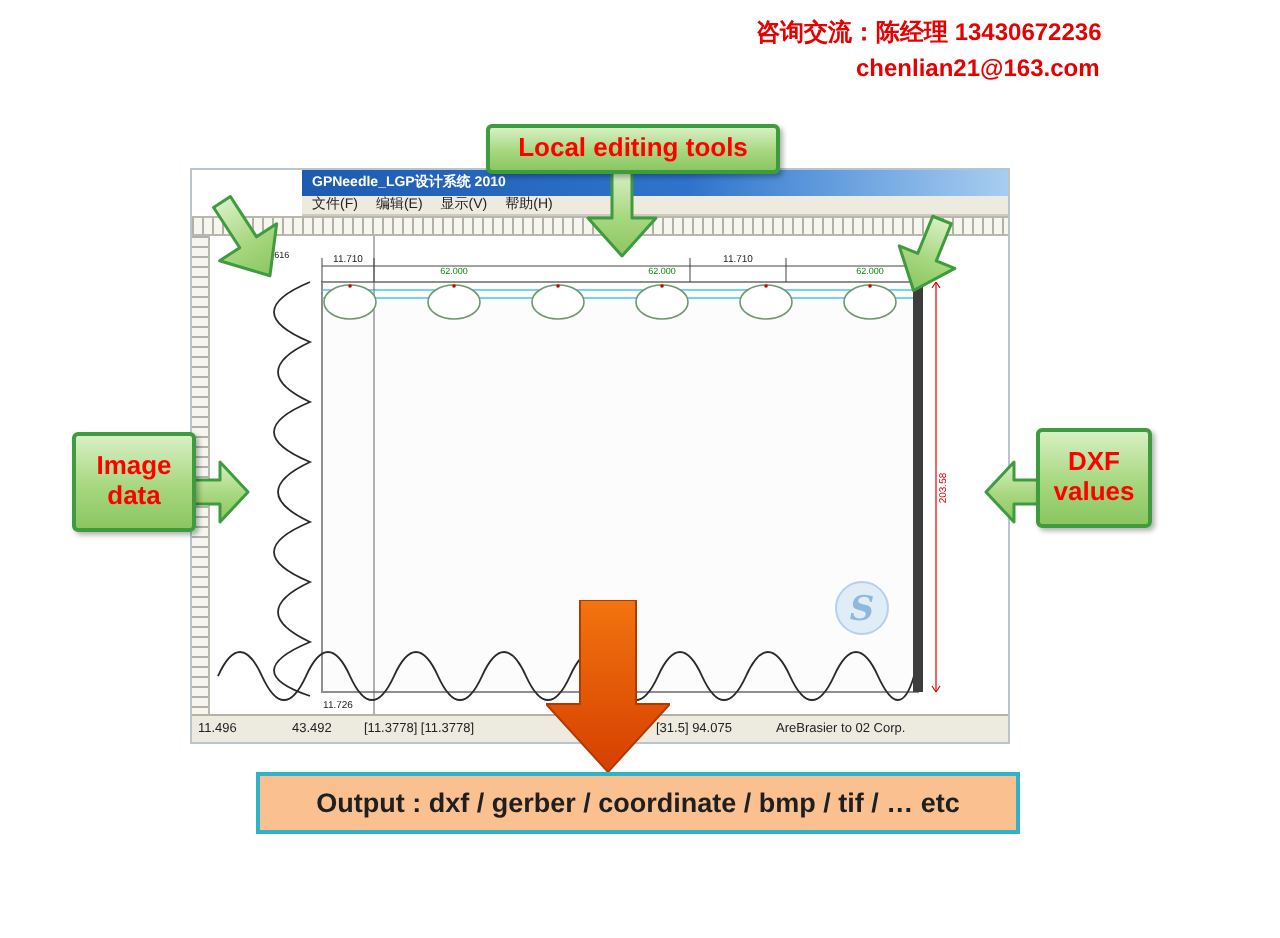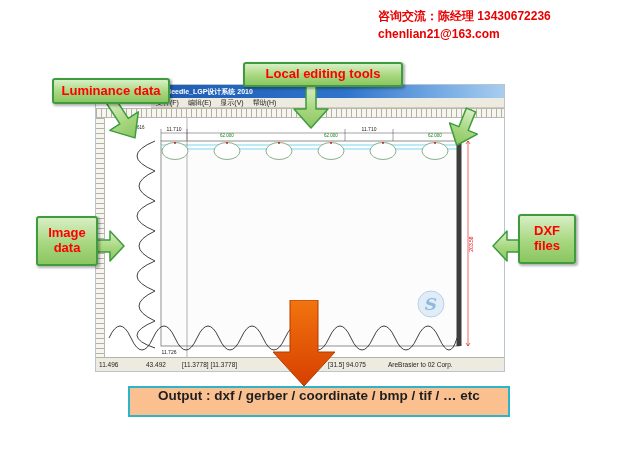--- a/index.html
+++ b/index.html
@@ -3,21 +3,21 @@
 <meta charset="utf-8">
 <style>
   *{box-sizing:border-box;margin:0;padding:0}
   body{margin:0;background:#fff}
   .slide{position:relative;width:640px;height:469px;background:#ffffff;overflow:hidden;
          font-family:"Liberation Sans",sans-serif}
   .slide-title{position:absolute;left:17px;top:8px;font-size:19px;font-weight:bold;
          color:#17375E;letter-spacing:.5px;white-space:nowrap}
   .contact{position:absolute;left:378px;top:7px;color:#E80000;font-weight:bold;
          font-size:12px;line-height:18px;white-space:nowrap}
-  .contact .email{}
+  .contact .email{margin-left:50px}
 
   
   .win{position:absolute;left:95px;top:84px;width:410px;height:288px;background:#fff;
        border:1px solid #b9c4cf;z-index:10}
   .win-title{position:absolute;top:0;left:55px;right:0;height:13px;
        background:linear-gradient(90deg,#1d5bb0,#2f74cc 55%,#6ba3e0 78%,#a8cdf0);
        color:#fff;font-size:7px;line-height:13px;padding-left:5px;font-weight:bold;
        white-space:nowrap;overflow:hidden}
   .win-menu{position:absolute;top:13px;left:55px;right:0;height:10px;background:#EDEAE0;
        border-bottom:1px solid #cfcabc;font-size:7px;line-height:9px;color:#222;
@@ -32,34 +32,34 @@
   .win-status{position:absolute;left:0;right:0;bottom:0;height:14px;background:#EDEAE0;
        border-top:1px solid #b5b2a8;font-size:6.5px;color:#222}
   .win-status span{position:absolute;top:3px;white-space:nowrap}
 
   
   .callout{position:absolute;z-index:30;display:flex;align-items:center;justify-content:center;
        text-align:center;background:linear-gradient(180deg,#d8efc4,#a7d77f 55%,#8bc661);
        border:2px solid #3E9B3E;border-radius:3px;color:#FF0000;font-weight:bold;font-size:13px;
        box-shadow:1.5px 1.5px 2.5px rgba(0,0,0,.3);line-height:1.15}
   .c-lum {left:52px; top:78px; width:118px;height:26px}
-  .c-edit{left:243px;top:62px; width:160px;height:25px}
+  .c-edit{left:243px;top:62px; width:147px;height:25px}
   .c-grid{left:428px;top:86px; width:122px;height:25px}
   .c-img {left:36px; top:216px;width:62px; height:50px}
   .c-dxf {left:518px;top:214px;width:58px; height:50px}
   .callout-arrow{position:absolute;z-index:29;overflow:visible}
   .a-lum {left:94px; top:101px;transform:rotate(-33deg);transform-origin:50% 0}
   .a-edit{left:294px;top:86px}
   .a-grid{left:456px;top:110px;transform:rotate(22deg);transform-origin:50% 0}
   .a-img {left:97px; top:231px}
   .a-dxf {left:493px;top:231px}
 
   .big-arrow{position:absolute;left:273px;top:300px;z-index:40}
   .output-box{position:absolute;left:128px;top:386px;width:382px;height:31px;z-index:50;
-       background:#FAC090;border:2px solid #2FB3C9;display:flex;
+       background:#FAC090;border:2px solid #2FB3C9;display:flex;align-items:center;
        justify-content:center;font-size:13.5px;font-weight:bold;color:#1f1f1f;white-space:nowrap}
 </style>
 </head>
 <body>
 
 <svg width="0" height="0" style="position:absolute">
   <defs>
     <linearGradient id="greenGrad" x1="0" y1="0" x2="0" y2="1">
       <stop offset="0" stop-color="#d8efc4"></stop>
         <stop offset=".55" stop-color="#a7d77f"></stop>
@@ -178,23 +178,20 @@
 
     <div class="win-status">
       <span style="left:3px">11.496</span>
       <span style="left:50px">43.492</span>
       <span style="left:86px">[11.3778] [11.3778]</span>
       <span style="left:232px">[31.5] 94.075</span>
       <span style="left:292px">AreBrasier to 02 Corp.</span>
     </div>
   </div>
 
-  <div class="callout c-lum">
-    <span>Luminance data</span>
-  </div>
   <svg class="callout-arrow a-lum" width="34" height="44" viewBox="0 0 34 44">
     <polygon points="12,0 22,0 22,24 34,24 17,44 0,24 12,24" fill="url(#greenGrad)" stroke="#3E9B3E" stroke-width="1.5" stroke-linejoin="round"></polygon>
   </svg>
 
   <div class="callout c-edit">
     <span>Local editing tools</span>
   </div>
   <svg class="callout-arrow a-edit" width="34" height="42" viewBox="0 0 34 42">
     <polygon points="12,0 22,0 22,23 34,23 17,42 0,23 12,23" fill="url(#greenGrad)" stroke="#3E9B3E" stroke-width="1.5" stroke-linejoin="round"></polygon>
   </svg>
@@ -204,21 +201,21 @@
   </svg>
 
   <div class="callout c-img">
     <span>Image data</span>
   </div>
   <svg class="callout-arrow a-img" width="27" height="30" viewBox="0 0 27 30">
     <polygon points="0,9 13,9 13,0 27,15 13,30 13,21 0,21" fill="url(#greenGrad)" stroke="#3E9B3E" stroke-width="1.5" stroke-linejoin="round"></polygon>
   </svg>
 
   <div class="callout c-dxf">
-    <span>DXF files</span>
+    <span>DXF values</span>
   </div>
   <svg class="callout-arrow a-dxf" width="27" height="30" viewBox="0 0 27 30">
     <polygon points="27,9 14,9 14,0 0,15 14,30 14,21 27,21" fill="url(#greenGrad)" stroke="#3E9B3E" stroke-width="1.5" stroke-linejoin="round"></polygon>
   </svg>
 
   <svg class="big-arrow" width="62" height="86" viewBox="0 0 62 86">
     <polygon points="17,0 45,0 45,52 62,52 31,86 0,52 17,52" fill="url(#orangeGrad)" stroke="#B23A00" stroke-width="1" stroke-linejoin="round"></polygon>
   </svg>
 
   <div class="output-box">

